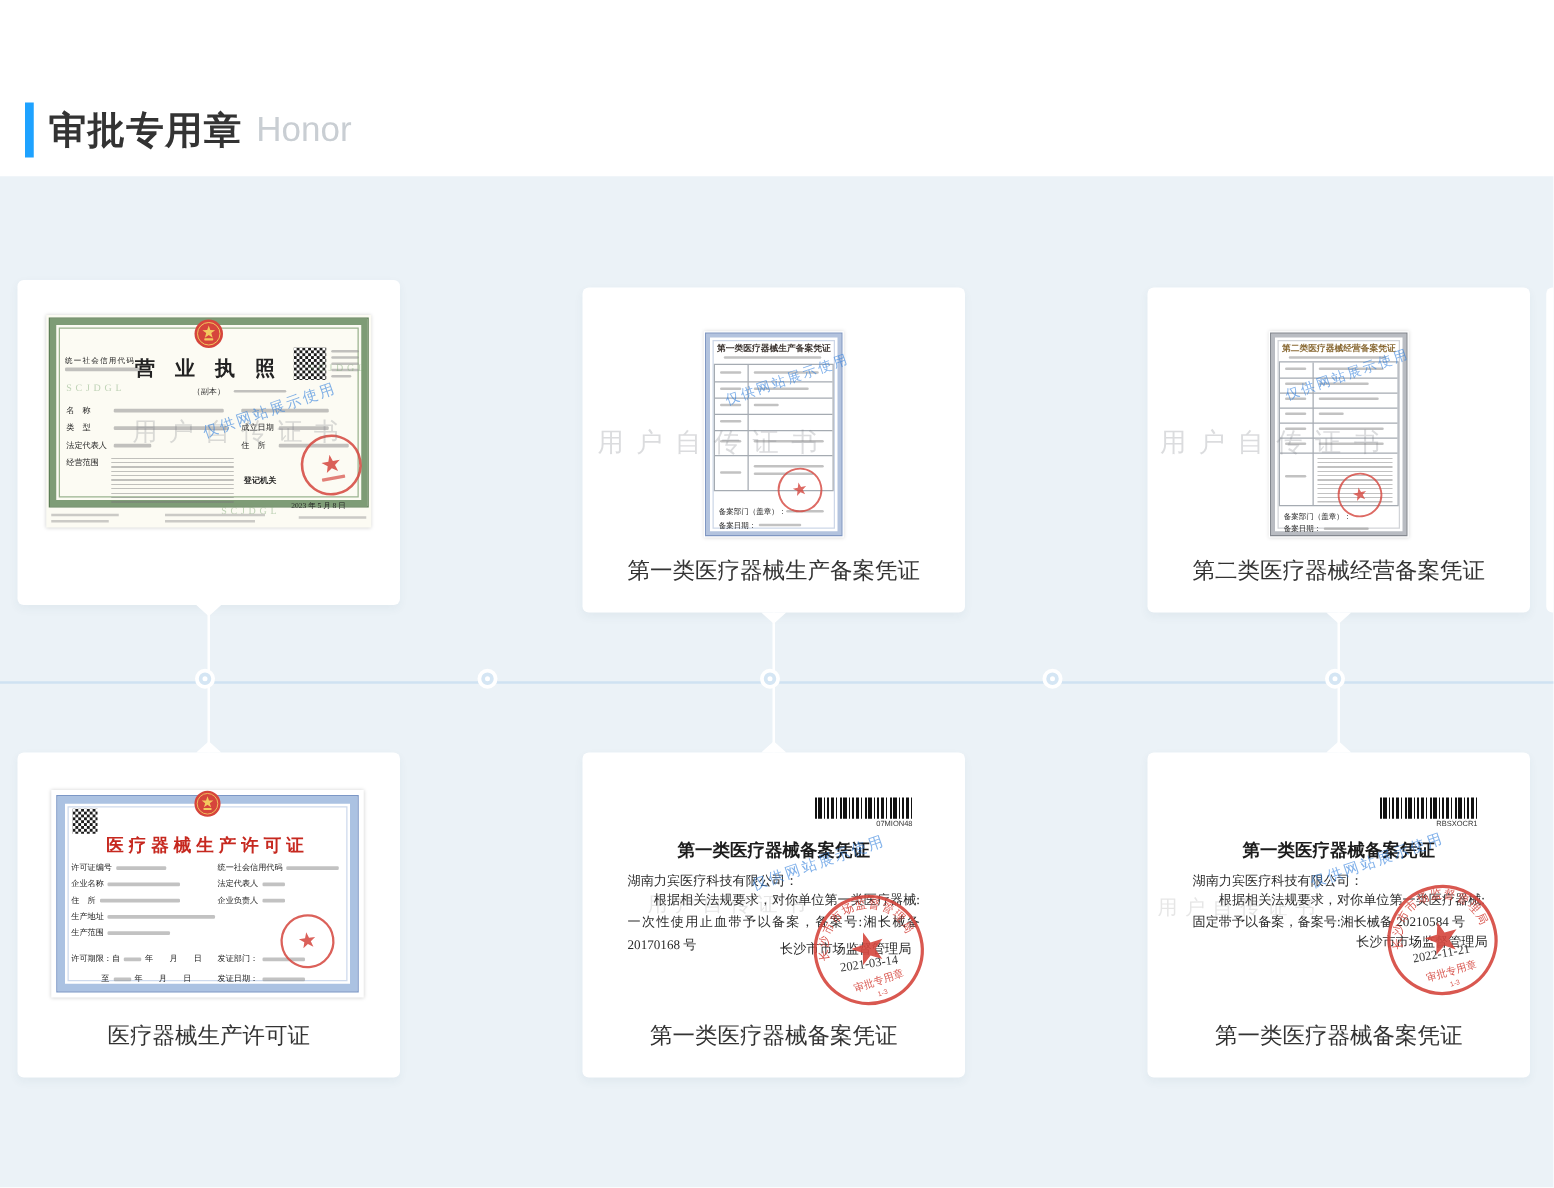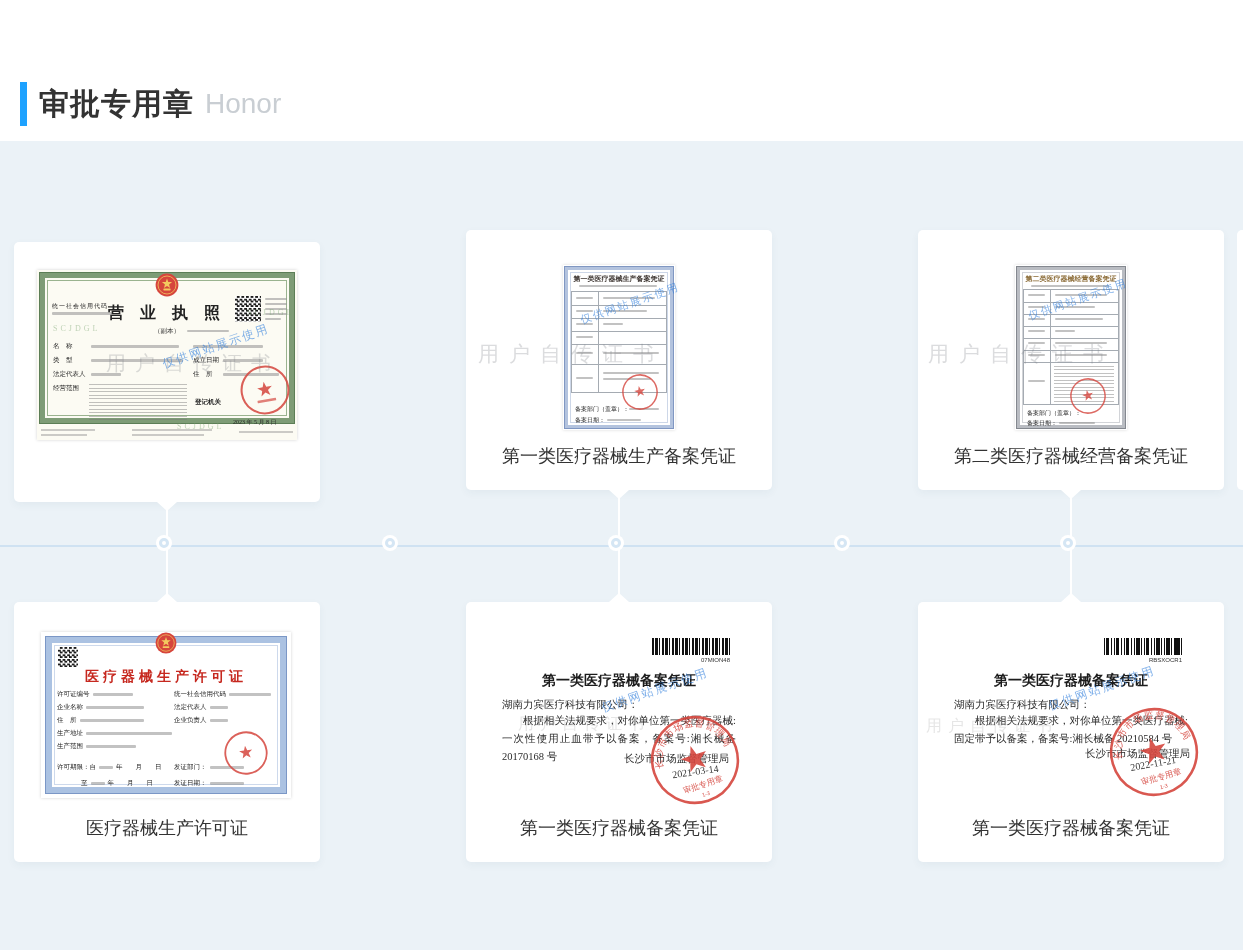--- a/index.html
+++ b/index.html
@@ -99,21 +99,21 @@
   <div class="tl-conn" style="left:166px"></div>
   <div class="tl-conn" style="left:618px"></div>
   <div class="tl-conn" style="left:1070px"></div>
   <div class="tl-dot" style="left:159px"></div>
   <div class="tl-dot" style="left:385px"></div>
   <div class="tl-dot" style="left:611px"></div>
   <div class="tl-dot" style="left:837px"></div>
   <div class="tl-dot" style="left:1063px"></div>
   <div class="sliver"></div>
 
-  <div class="card" style="left:14px;top:242px">
+  <div class="card" style="left:14px;top:224px">
     <div class="cert cert1">
       <div class="bl-band"></div>
       <div class="bl-inner"></div>
       <svg class="emblem" style="left:118px;top:3px;width:24px;height:24px" viewBox="0 0 40 40">
         <circle cx="20" cy="20" r="19" fill="#d6453c"></circle>
         <circle cx="20" cy="20" r="15" fill="none" stroke="#f3c95f" stroke-width="1.3"></circle>
         <path d="M20 9 L22.1 15.1 L28.5 15.2 L23.4 19.1 L25.2 25.2 L20 21.5 L14.8 25.2 L16.6 19.1 L11.5 15.2 L17.9 15.1 Z" fill="#f3c95f"></path>
         <rect x="14" y="26" width="12" height="3" rx="1" fill="#f3c95f"></rect>
       </svg>
       <div class="lbl" style="left:15px;top:32px;font-size:6px;letter-spacing:1px">统一社会信用代码</div>

